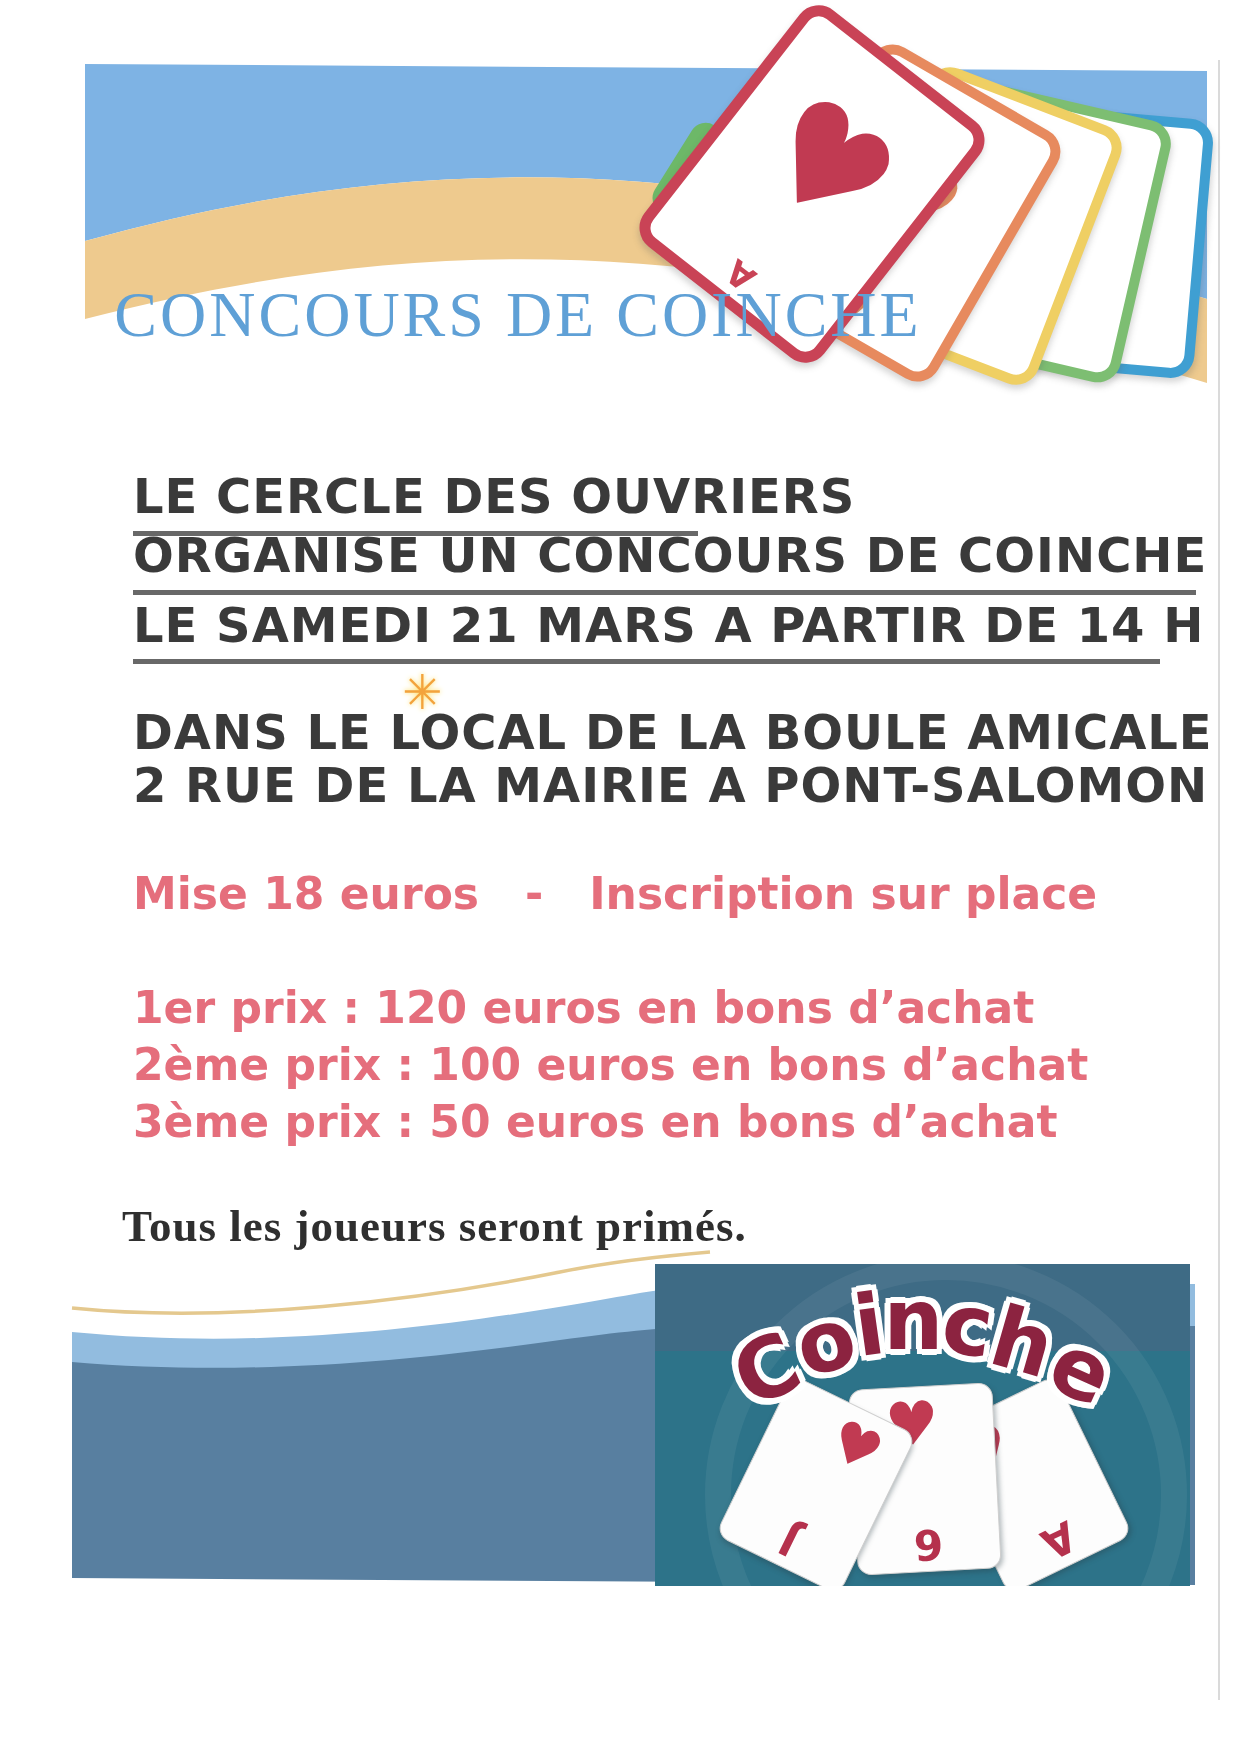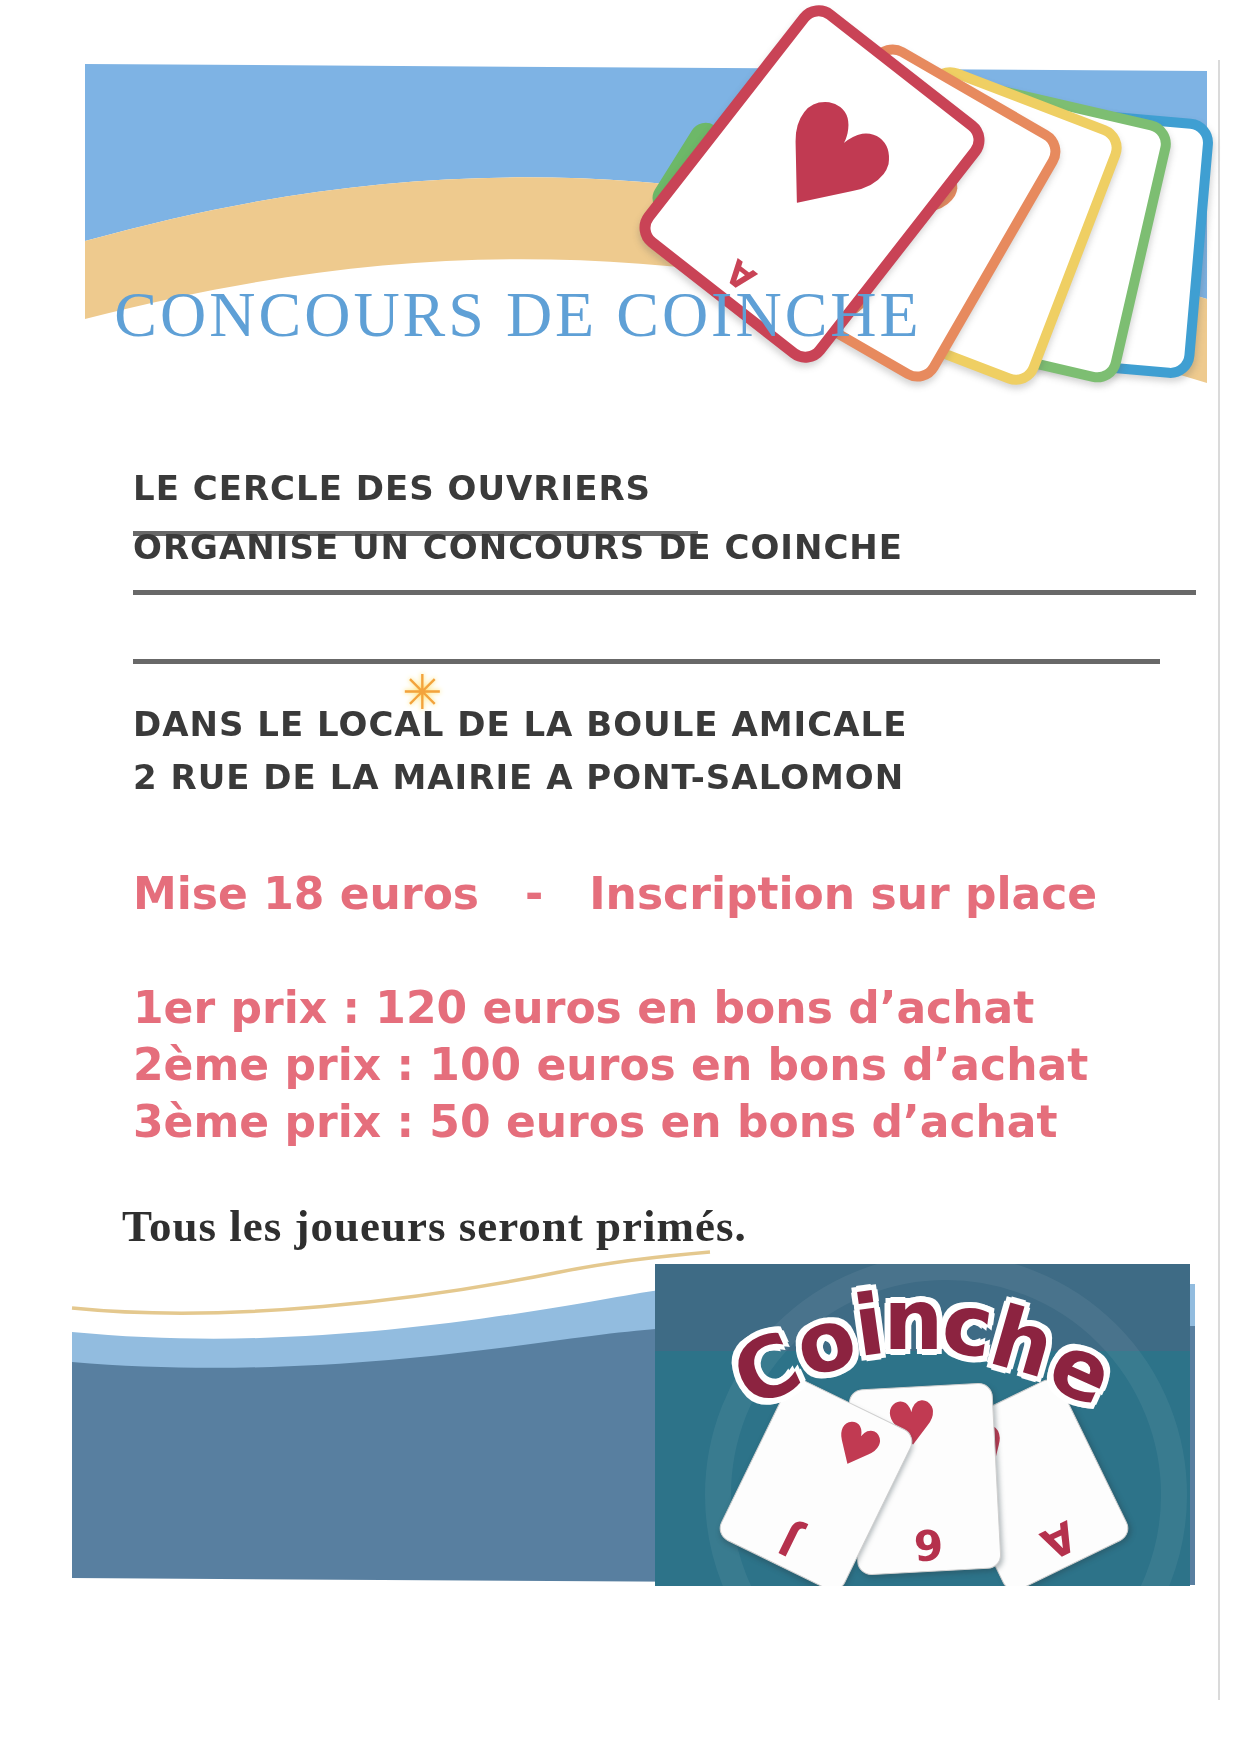--- a/index.html
+++ b/index.html
@@ -25,21 +25,21 @@
   }
   
   .title{
     position:absolute; left:0; top:278px; width:1036px; z-index:4;
     text-align:center; font-family:"Liberation Serif", serif;
     font-size:64px; letter-spacing:3px; color:#5fa0d6; font-weight:400;
   }
   
   .txt{
     position:absolute; left:133px; z-index:2;
-    font-weight:bold; color:#3a3a3a; font-size:34px; letter-spacing:1px;
+    font-weight:bold; color:#3a3a3a; font-size:48px; letter-spacing:1px;
     white-space:nowrap;
   }
   .rule{
     position:absolute; height:5px; background:#4d4d4d; z-index:2; opacity:.85;
   }
   .pink{ color:#e56e7c; font-size:44px; letter-spacing:0; white-space:pre;}
   .closing{ left:122px; color:#2f2f2f; font-size:45px;}
   .star{
     position:absolute; left:402px; top:668px; z-index:6;
     font-size:48px; color:#f3a33c; line-height:1;
@@ -121,20 +121,21 @@
   </div>
 
   <div class="title">CONCOURS DE COINCHE</div>
 
   <div class="txt" style="top:468px;">LE CERCLE DES OUVRIERS</div>
   <div class="rule" style="left:133px;top:531px;width:565px;"></div>
 
   <div class="txt" style="top:527px;">ORGANISE UN CONCOURS DE COINCHE</div>
   <div class="rule" style="left:133px;top:590px;width:1063px;"></div>
 
+  <div class="txt" style="top:597px;">LE SAMEDI 21 MARS A PARTIR DE 14 H</div>
   <div class="rule" style="left:133px;top:659px;width:1027px;"></div>
 
   <div class="star">✳</div>
   <div class="txt" style="top:704px;">DANS LE LOCAL DE LA BOULE AMICALE</div>
   <div class="txt" style="top:757px;">2 RUE DE LA MAIRIE A PONT-SALOMON</div>
 
   <div class="txt pink" style="top:868px;">Mise 18 euros   -   Inscription sur place</div>
   <div class="txt pink" style="top:982px;">1er prix : 120 euros en bons d’achat</div>
   <div class="txt pink" style="top:1039px;">2ème prix : 100 euros en bons d’achat</div>
   <div class="txt pink" style="top:1096px;">3ème prix : 50 euros en bons d’achat</div>

